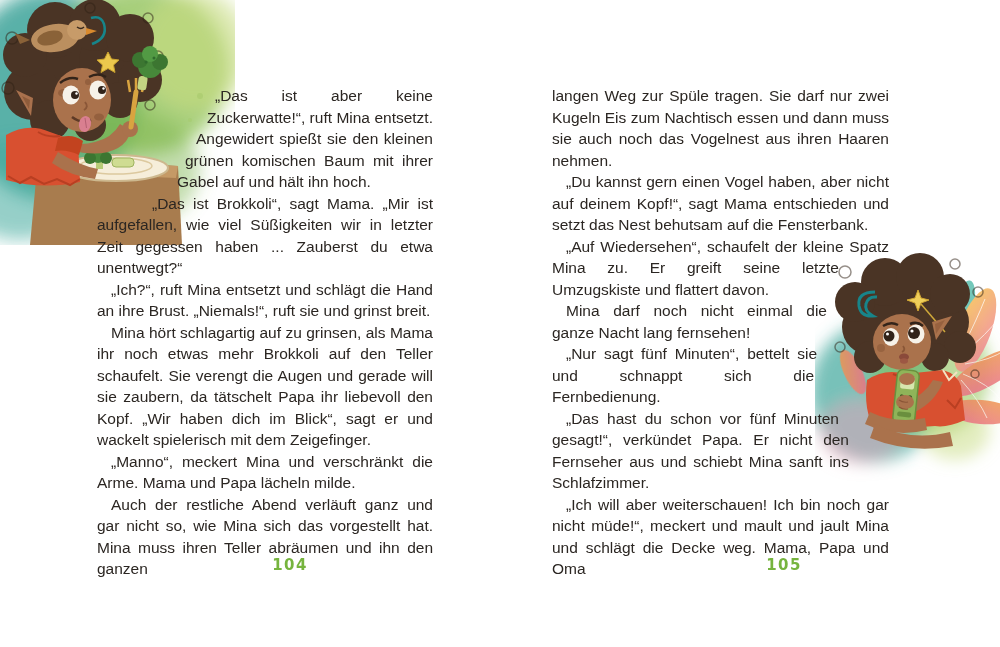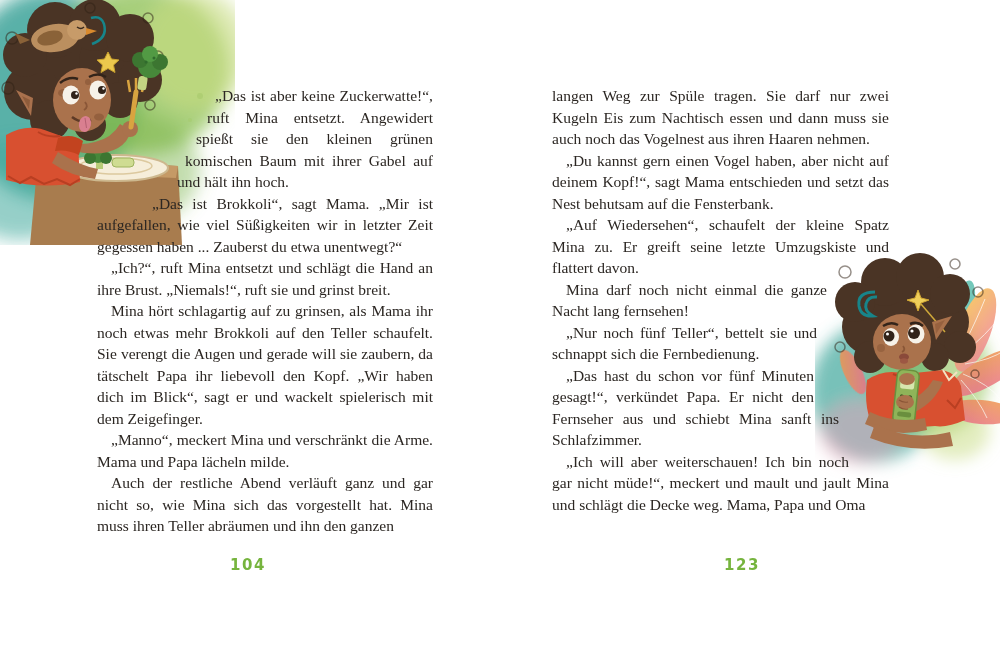--- a/index.html
+++ b/index.html
@@ -2,42 +2,42 @@
 <html lang="de"><head>
 <meta charset="utf-8">
 <style>
   html,body{margin:0;padding:0}
   body{
     width:1000px;height:647px;position:relative;overflow:hidden;
     background:#ffffff;
   }
   .text-col{
     position:absolute;top:85px;
-    font-family:Liberation Serif, serif;
+    font-family:Liberation Sans, sans-serif;
     font-size:15.5px;line-height:21.5px;color:#2b2622;
     text-align:justify;
     hyphens:auto;-webkit-hyphens:auto;
   }
   #left-text{left:97px;width:336px}
   #right-text{left:552px;width:337px}
   .text-col p{margin:0;text-indent:14px}
   .text-col p.no-indent{text-indent:0}
   .wrap-left{
     float:left;width:120px;height:129px;
     shape-outside:polygon(0 0,118px 0,118px 21.5px,110px 21.5px,110px 43px,99px 43px,
       99px 64.5px,88px 64.5px,88px 86px,80px 86px,80px 107.5px,41px 107.5px,41px 129px,0 129px);
   }
   .wrap-right{
     float:right;width:80px;height:366px;
     shape-outside:polygon(80px 172px,30px 172px,30px 193.5px,18px 193.5px,18px 236.5px,
       8px 236.5px,8px 279.5px,5px 279.5px,5px 322.5px,30px 322.5px,30px 344px,
       40px 344px,40px 366px,80px 366px);
   }
   .page-number{
-    position:absolute;top:556px;width:120px;text-align:center;
+    position:absolute;top:556px;width:120px;text-align:right;
     font-family:"DejaVu Sans", sans-serif;font-size:15px;font-weight:bold;
     color:#76b43e;letter-spacing:1.5px;
   }
   #pn-left{left:188px}
   #pn-right{left:682px}
   .illustration{position:absolute}
   #illus-left{left:0;top:0}
   #illus-right{left:815px;top:252px}
 </style>
 </head>
@@ -261,19 +261,19 @@
   <p>„Manno“, meckert Mina und verschränkt die Arme. Mama und Papa lächeln milde.</p>
   <p>Auch der restliche Abend verläuft ganz und gar nicht so, wie Mina sich das vorgestellt hat. Mina muss ihren Teller abräumen und ihn den ganzen</p>
 </div>
 
 <div id="right-text" class="text-col" lang="de">
   <div class="wrap-right"></div>
   <p class="no-indent">langen Weg zur Spüle tragen. Sie darf nur zwei Kugeln Eis zum Nachtisch essen und dann muss sie auch noch das Vogelnest aus ihren Haaren nehmen.</p>
   <p>„Du kannst gern einen Vogel haben, aber nicht auf deinem Kopf!“, sagt Mama entschieden und setzt das Nest behutsam auf die Fensterbank.</p>
   <p>„Auf Wiedersehen“, schaufelt der kleine Spatz Mina zu. Er greift seine letzte Umzugskiste und flattert davon.</p>
   <p>Mina darf noch nicht einmal die ganze Nacht lang fernsehen!</p>
-  <p>„Nur noch fünf Teller“, bettelt sie und schnappt sich die Fernbedienung.</p>
+  <p>„Nur sagt fünf Minuten“, bettelt sie und schnappt sich die Fernbedienung.</p>
   <p>„Das hast du schon vor fünf Minuten gesagt!“, verkündet Papa. Er nicht den Fernseher aus und schiebt Mina sanft ins Schlafzimmer.</p>
   <p>„Ich will aber weiterschauen! Ich bin noch gar nicht müde!“, meckert und mault und jault Mina und schlägt die Decke weg. Mama, Papa und Oma</p>
 </div>
 
 <div id="pn-left" class="page-number">104</div>
-<div id="pn-right" class="page-number">123</div>
+<div id="pn-right" class="page-number">105</div>
 
 </body></html>

